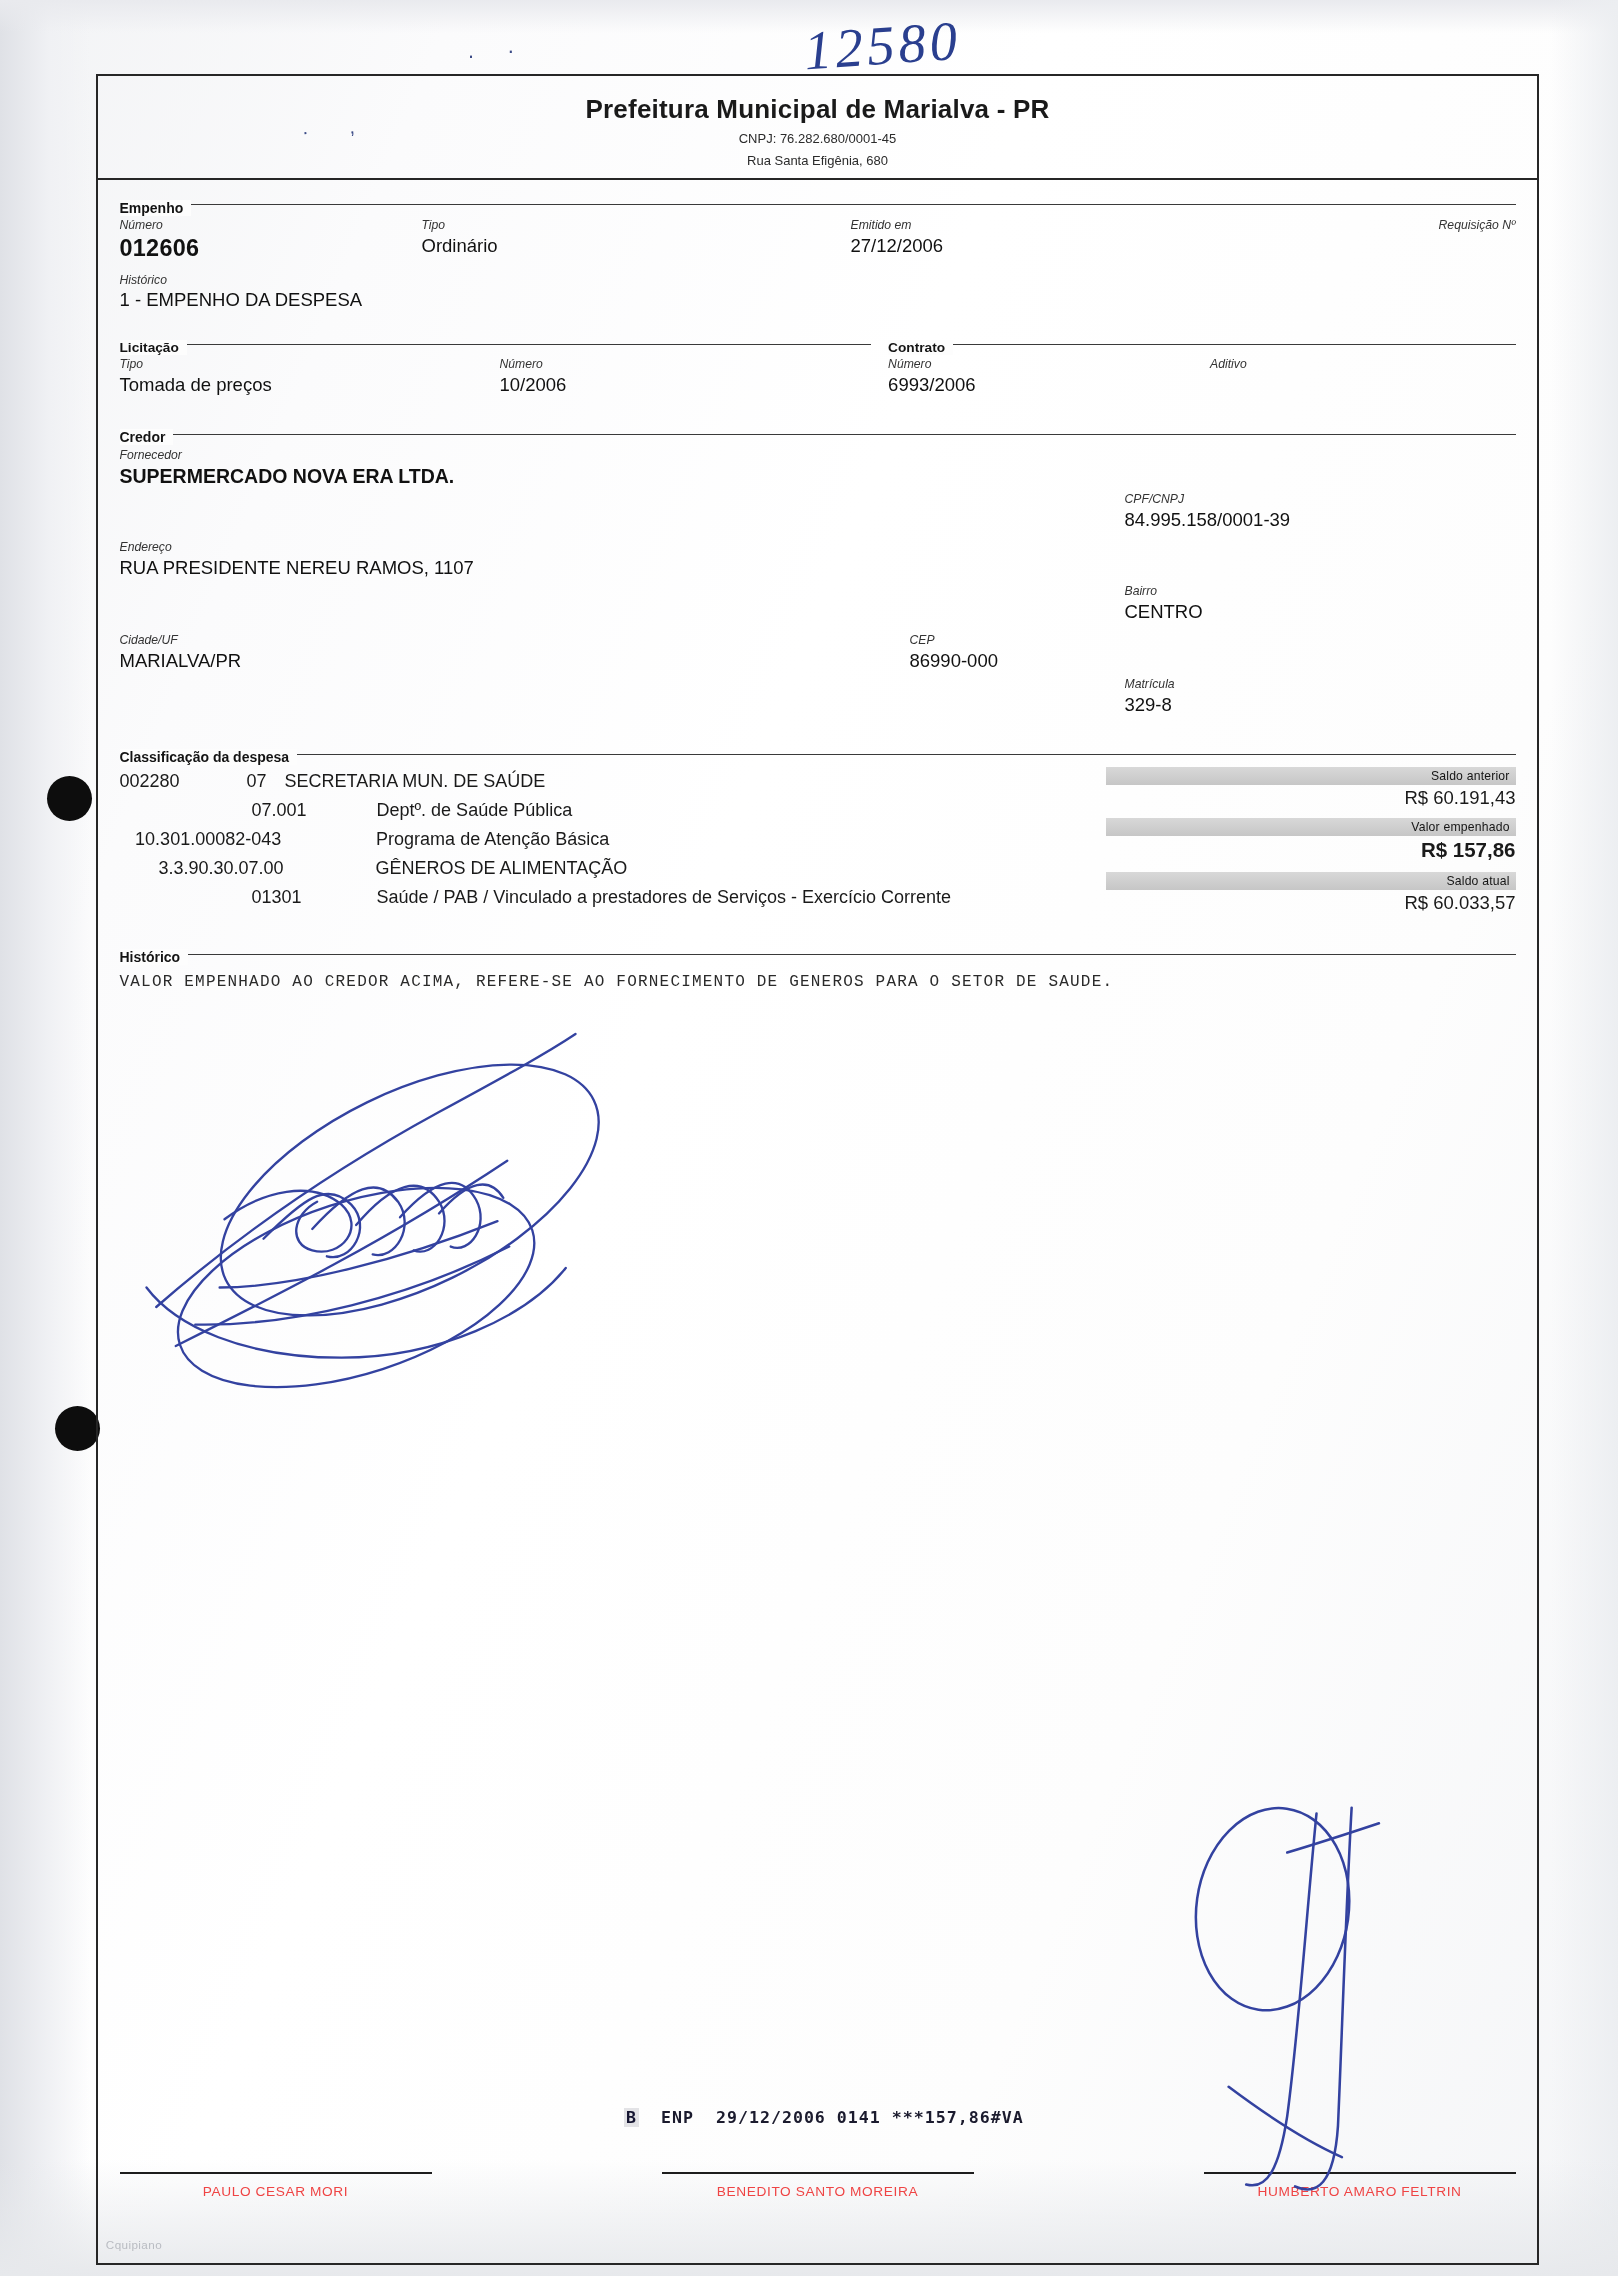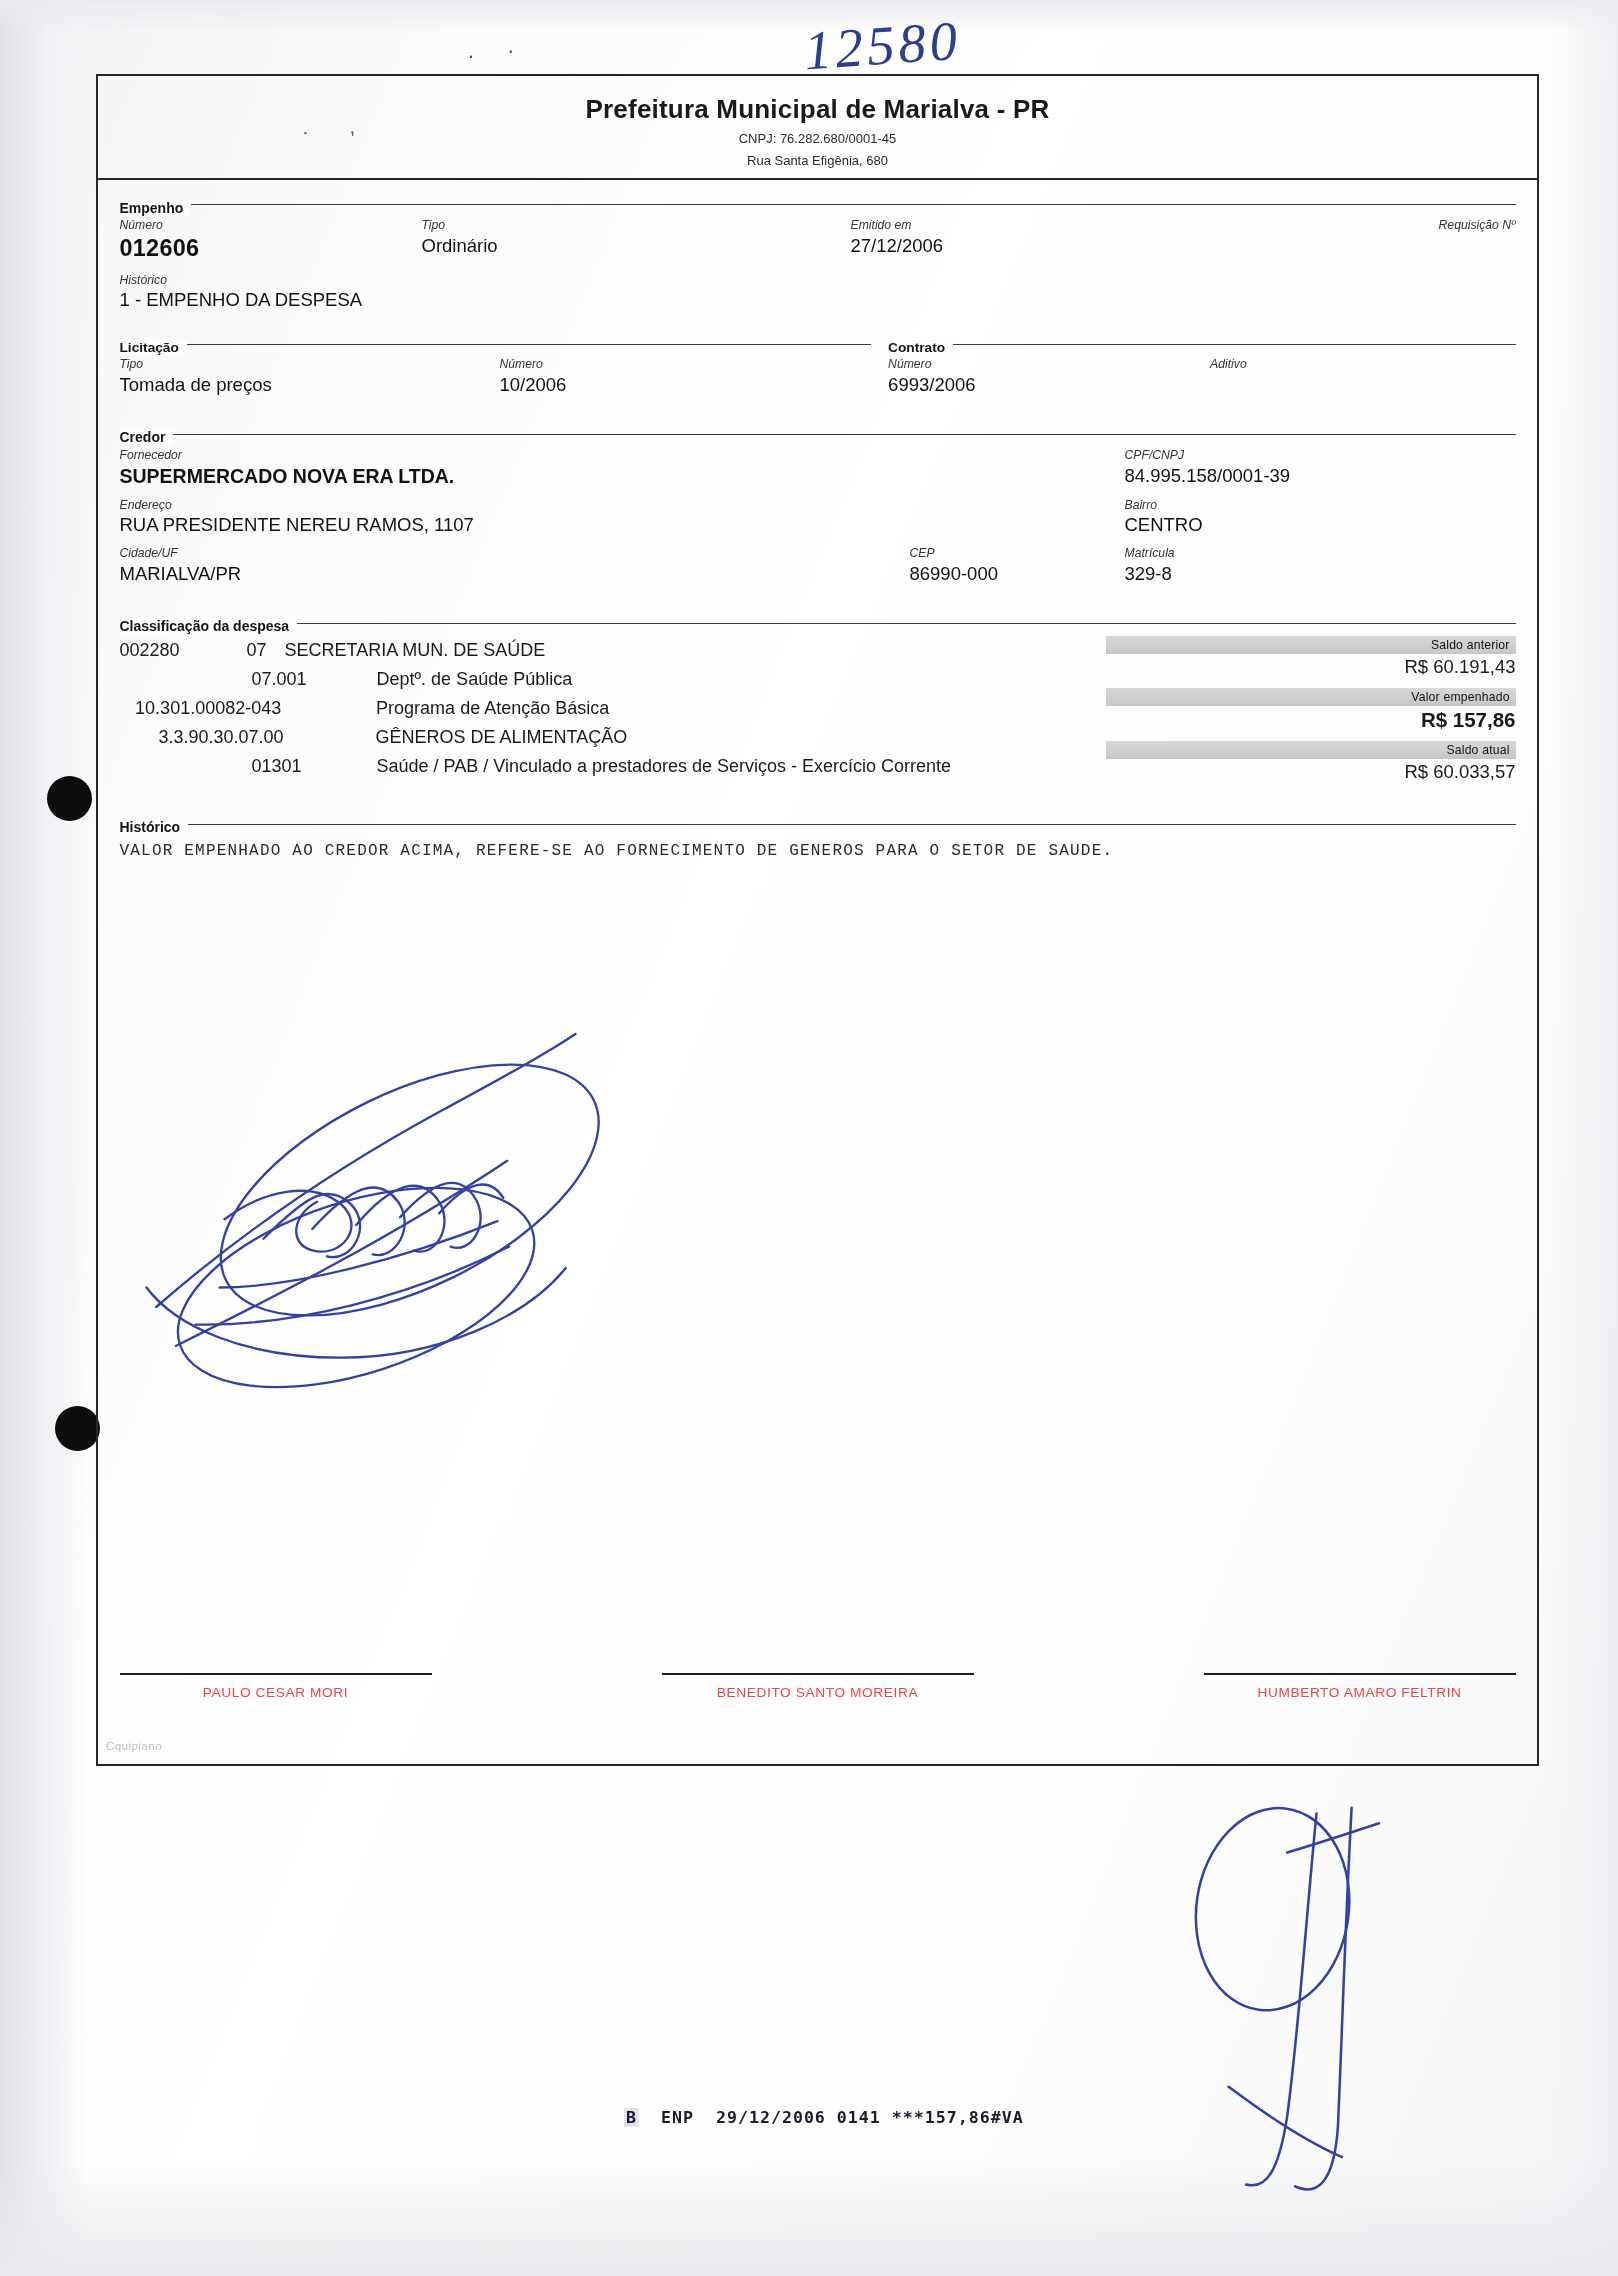--- a/index.html
+++ b/index.html
@@ -80,21 +80,21 @@
     letter-spacing: 17.6px;
     transform: rotate(-6deg);
   }
 
   
   .doc {
     position: absolute;
     left: 96px;
     top: 74px;
     width: 1443px;
-    height: 1692px;
+    height: 2191px;
     border: 2px solid #262626;
     background: transparent;
     box-sizing: border-box;
   }
 
   
   .header {
     padding: 17.6px 0 9.8px 0;
     text-align: center;
     border-bottom: 2px solid #262626;
@@ -186,21 +186,21 @@
     margin: 0 21.5px;
   }
   .dual-left  { width: 751px; padding-right: 17.6px; }
   .dual-right { flex: 1; }
   .legend-rule.small > span { font-size: 13.7px; }
 
   
   .credor-row { display: flex; }
   .credor-left { width: 790px; }
   .credor-mid  { width: 215px; }
-  .credor-right{ flex: 1; }
+  .credor-right{ flex: 1; margin-top: 44px; }
 
   
   .class-wrap { display: flex; margin-top: 5.9px; }
   .class-left { flex: 1; }
   .class-right{ width: 410px; }
 
   .class-line {
     font-size: 18px;
     line-height: 1.62;
     white-space: nowrap;

